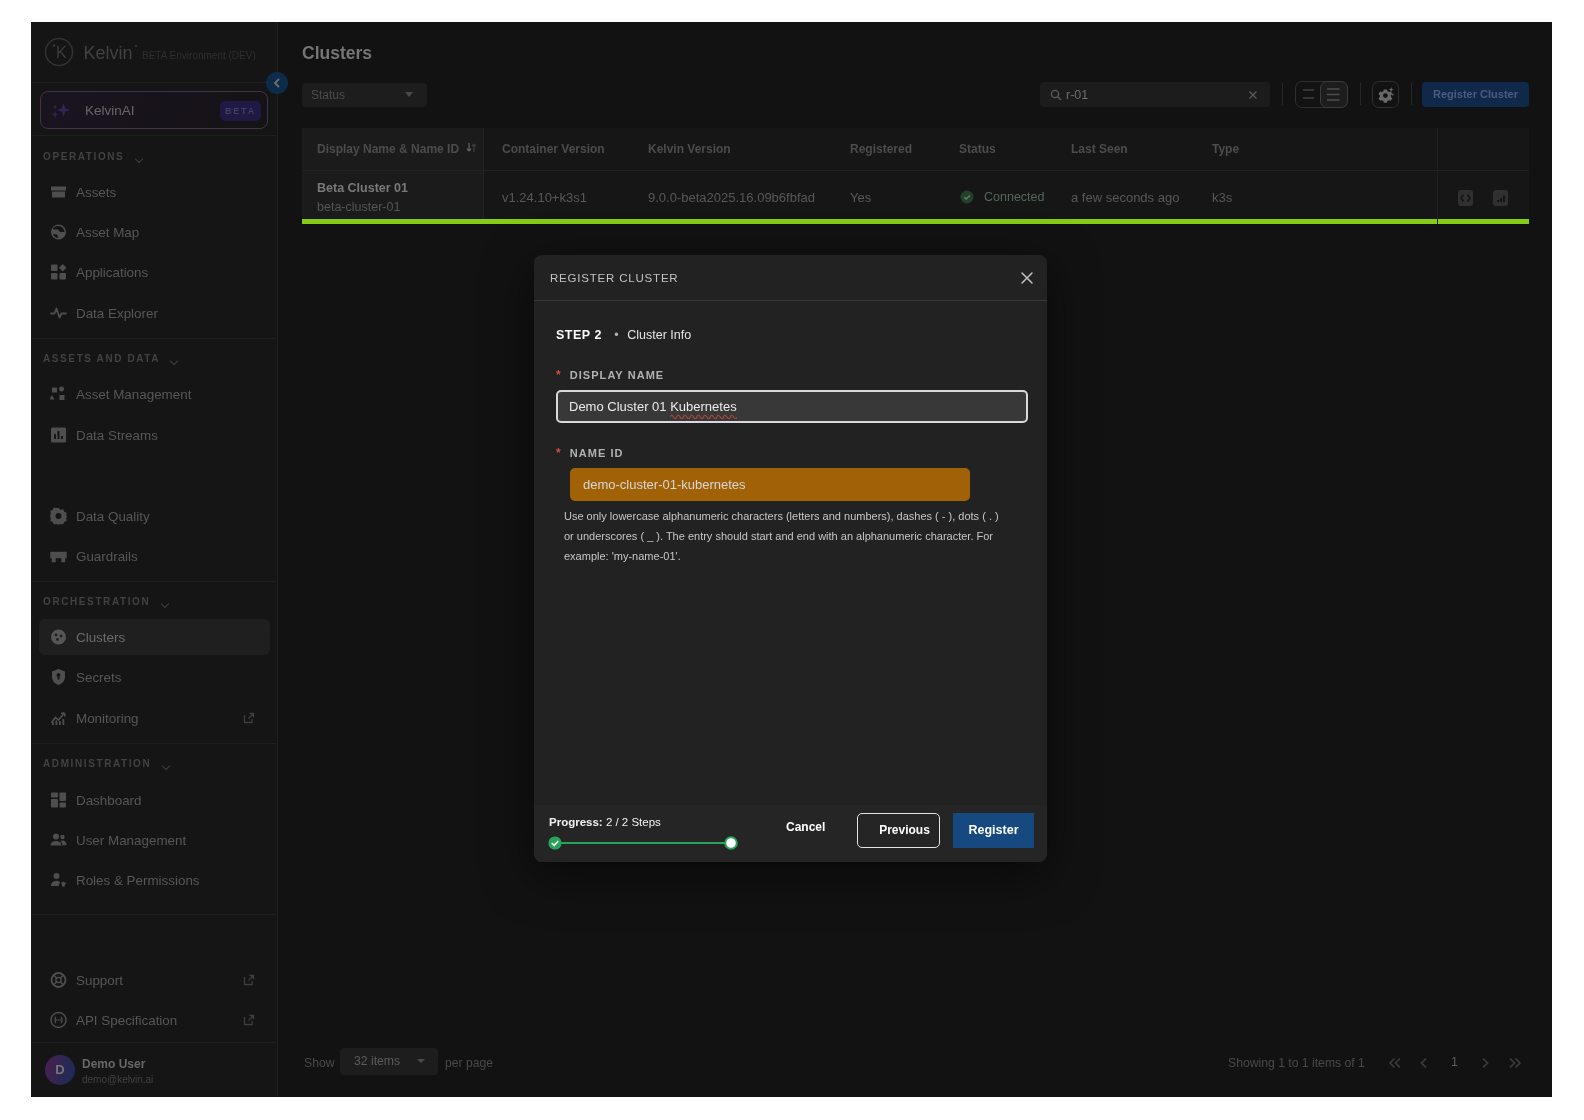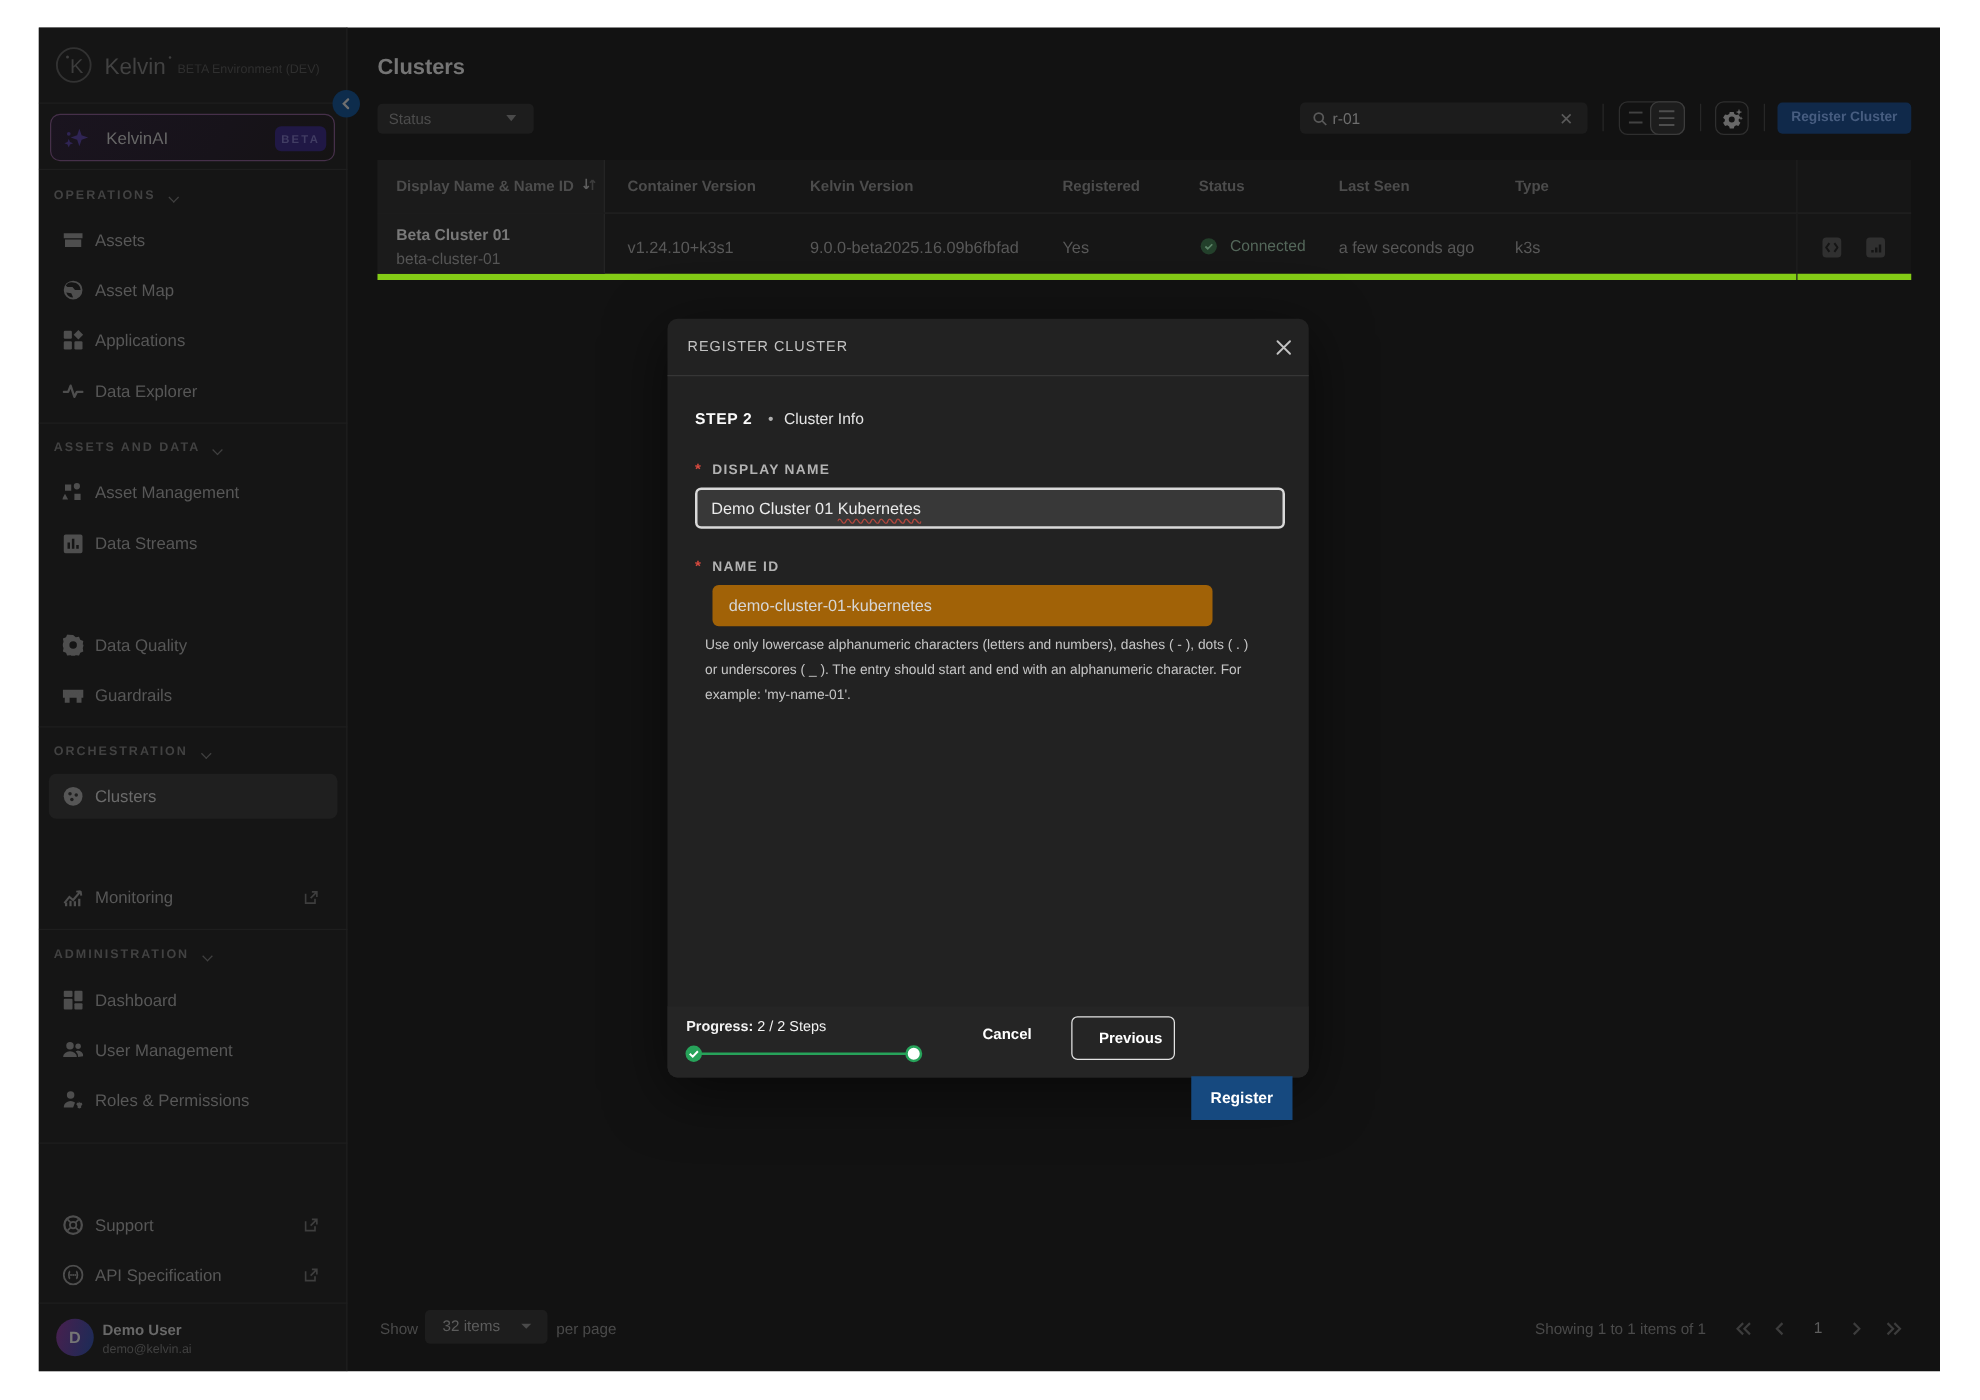--- a/index.html
+++ b/index.html
@@ -51,21 +51,21 @@
   .lab .ast { color:#d84a3f; margin-right:8px; font-size:12px; }
   .inp1 { position:absolute; left:22px; top:135px; width:472px; height:33px; background:#383838; border:2px solid #d9d9d9; border-radius:5px; }
   .inp1 .t { position:absolute; left:11px; top:7px; font-size:13px; color:#ebebeb; }
   .inp2 { position:absolute; left:22px; top:213px; width:400px; height:33px; background:#a16207; border-radius:5px;margin-left:14px; }
   .inp2 .t { position:absolute; left:13px; top:9px; font-size:13px; color:#d6d6d6; }
   .help { position:absolute; left:30px; top:252px; font-size:11px; line-height:19.8px; color:#c6c6c6; white-space:nowrap; }
   .mfoot { position:absolute; left:0; top:550px; width:513px; height:57px; background:#252525; border-radius:0 0 8px 8px; }
   .prog { position:absolute; left:15px; top:11px; font-size:11.5px; color:#f2f2f2; }
   .cancel { position:absolute; left:252px; top:15px; width:42px; font-size:12px; font-weight:bold; color:#ffffff; }
   .prev { position:absolute; left:323px; top:8px; width:83px; height:35px; border:1px solid #e3e3e3; border-radius:5px; text-align:center; line-height:33px; font-size:12px; font-weight:bold; color:#ffffff;padding-left:12px; }
-  .reg { position:absolute; left:419px; top:8px; width:81px; height:35px; background:#16497f; border-radius:0; text-align:center; line-height:35px; font-size:12.5px; font-weight:bold; color:#ffffff;margin-top:48px; }
+  .reg { position:absolute; left:419px; top:8px; width:81px; height:35px; background:#16497f; border-radius:0; text-align:center; line-height:35px; font-size:12.5px; font-weight:bold; color:#ffffff; }
 </style>
 </head>
 <body>
 <div id="app">
 
   <div id="sidebar">
 
     <svg class="abs" style="left:13px;top:15px" width="30" height="30" viewBox="0 0 30 30">
       <circle cx="15" cy="15" r="13.5" fill="none" stroke="#323232" stroke-width="1.5"></circle>
       <text x="12" y="21" fill="#3d3d3d" font-size="16" font-family="Liberation Sans">K</text>
@@ -155,20 +155,26 @@
     <div class="shead" style="top:574px">ORCHESTRATION <span class="ch">▾</span></div>
 
     <div class="sitem sel" style="top:597px">
       <svg class="ic" viewBox="0 0 17 17">
           <circle cx="8.5" cy="8.5" r="7.5" fill="#565656"></circle>
           <circle cx="6" cy="6.5" r="1.4" fill="#1f1f1f"></circle>
           <circle cx="11" cy="7.5" r="1.4" fill="#1f1f1f"></circle>
           <circle cx="7.5" cy="11" r="1.4" fill="#1f1f1f"></circle>
         </svg>
       <div class="tx">Clusters</div>
+    </div>
+    <div class="sitem" style="top:637px">
+      <svg class="ic dim" viewBox="0 0 17 17">
+          <path d="M8.5 0.5 L15 3 V8 C15 12.5 12.2 15.3 8.5 16.5 C4.8 15.3 2 12.5 2 8 V3 Z M8.5 4.5 a2 2 0 0 1 1 3.7 L9.5 11 h-2 l0 -2.8 a2 2 0 0 1 1 -3.7" fill-rule="evenodd"></path>
+        </svg>
+      <div class="tx">Secrets</div>
     </div>
     <div class="sitem" style="top:678px">
       <svg class="ic" viewBox="0 0 17 17">
           <path d="M1.5 13 L5.5 8 L8.5 10.5 L14.5 3.5 M14.5 3.5 l0.5 3.5 M14.5 3.5 L11 3.8" stroke="#4e4e4e" stroke-width="1.6" fill="none"></path>
           <path d="M2 15.5 h1.8 v-3 H2 z M5.5 15.5 h1.8 v-4.5 H5.5 z M9 15.5 h1.8 v-4 H9 z M12.5 15.5 h1.8 v-6 h-1.8 z" fill="#4e4e4e"></path>
         </svg>
       <div class="tx">Monitoring</div>
       <svg class="ext" viewBox="0 0 12 12">
           <path d="M1.5 3 v7.5 h7.5 v-3.5 M6.5 1.5 h4 v4 M10.5 1.5 L5.5 6.5" stroke="#3e3e3e" stroke-width="1.3" fill="none"></path>
         </svg>

